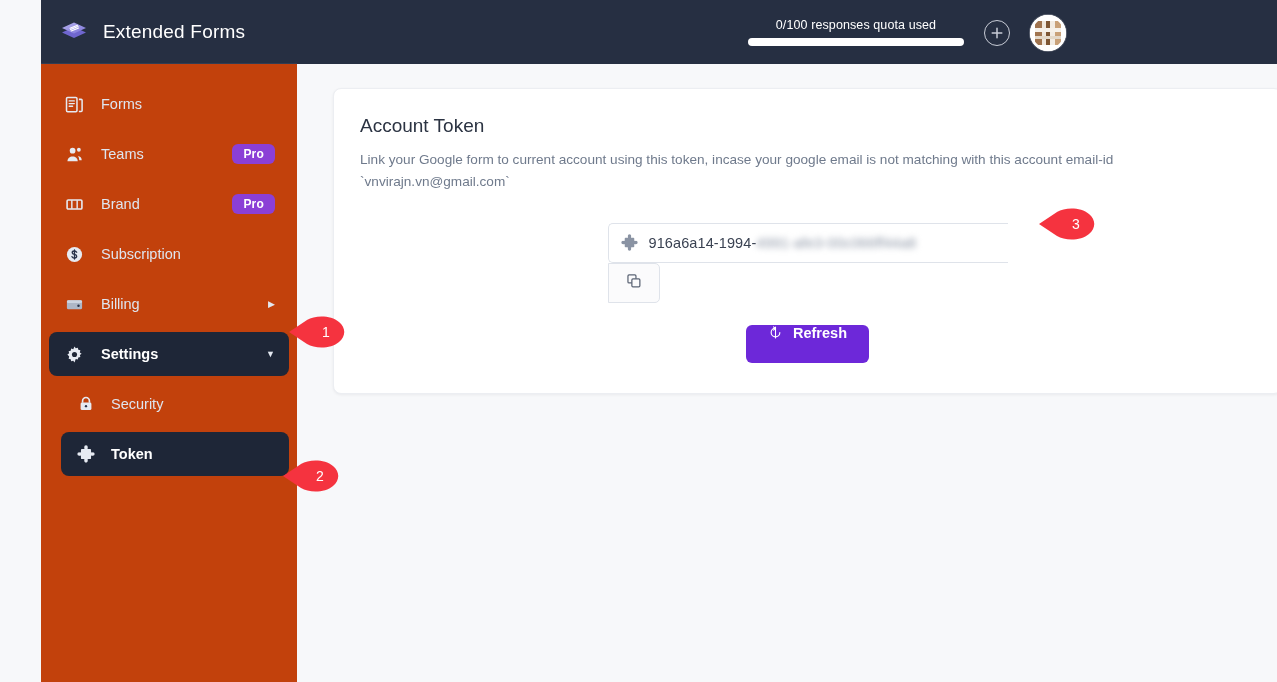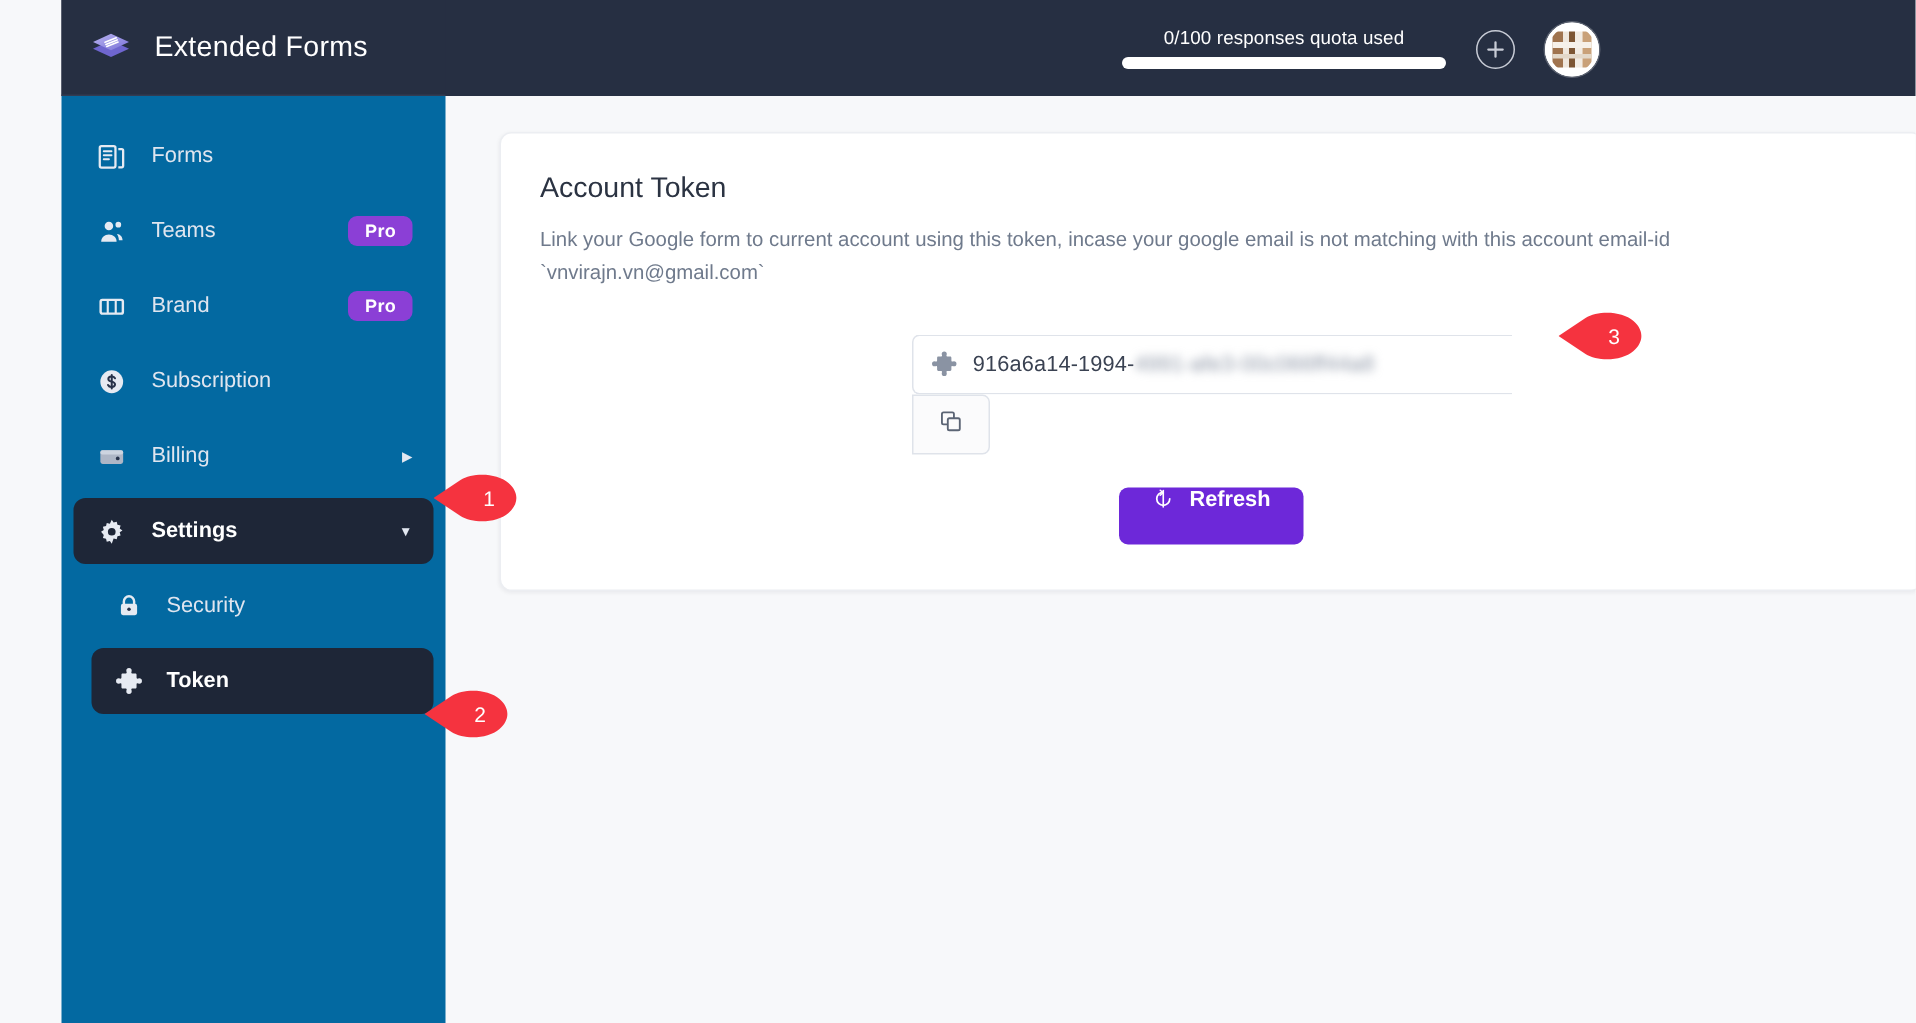--- a/index.html
+++ b/index.html
@@ -58,21 +58,21 @@
     border-radius: 50%; overflow: hidden; background: #ffffff;
     flex: 0 0 36px; position: relative; cursor: pointer;
     box-shadow: 0 0 0 1px rgba(255,255,255,.25);
   }
 
   
   .body { flex: 1; display: flex; min-height: 0; }
 
   .sidebar {
     width: 256px; flex: 0 0 256px;
-    background: #0369a1;
+    background: #c2410c;
     padding-top: 18px;
     position: relative; z-index: 4;
   }
   .nav-item {
     height: 44px; margin: 0 8px 6px 8px;
     border-radius: 8px;
     display: flex; align-items: center;
     padding: 0 14px;
     color: #c9d2e3; cursor: pointer;
     position: relative;

